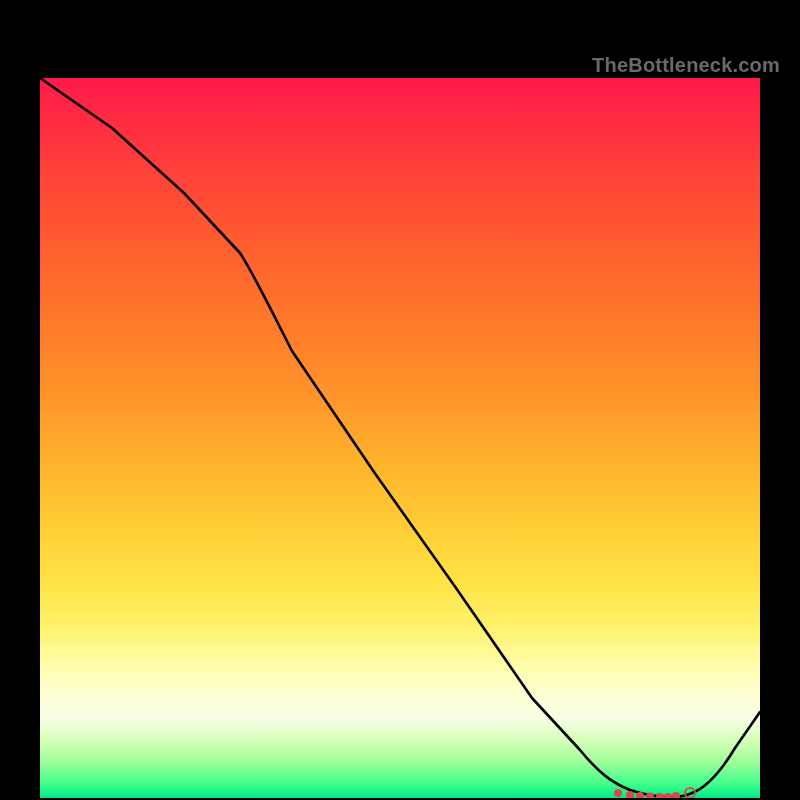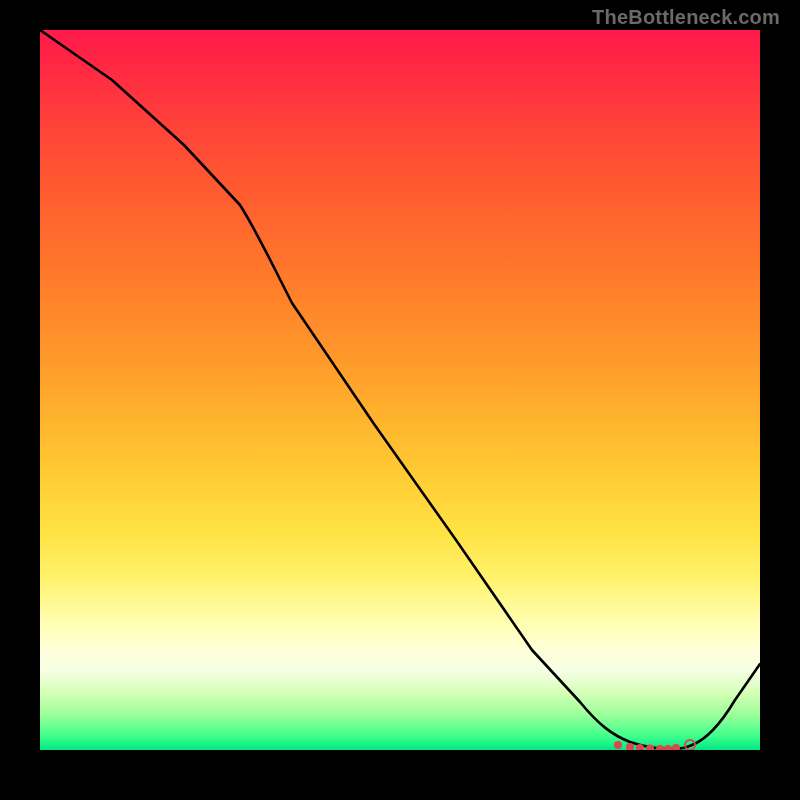--- a/index.html
+++ b/index.html
@@ -8,20 +8,21 @@
     width: 800px;
     height: 800px;
     background: #000;
     font-family: Arial, Helvetica, sans-serif;
     overflow: hidden;
   }
   .container {
     position: relative;
     width: 800px;
     height: 636px;
+    margin-top: 48px;
   }
   .watermark {
     position: absolute;
     top: 6px;
     right: 20px;
     color: #6a6a6a;
     font-size: 20px;
     font-weight: 600;
     letter-spacing: 0.2px;
     z-index: 10;

